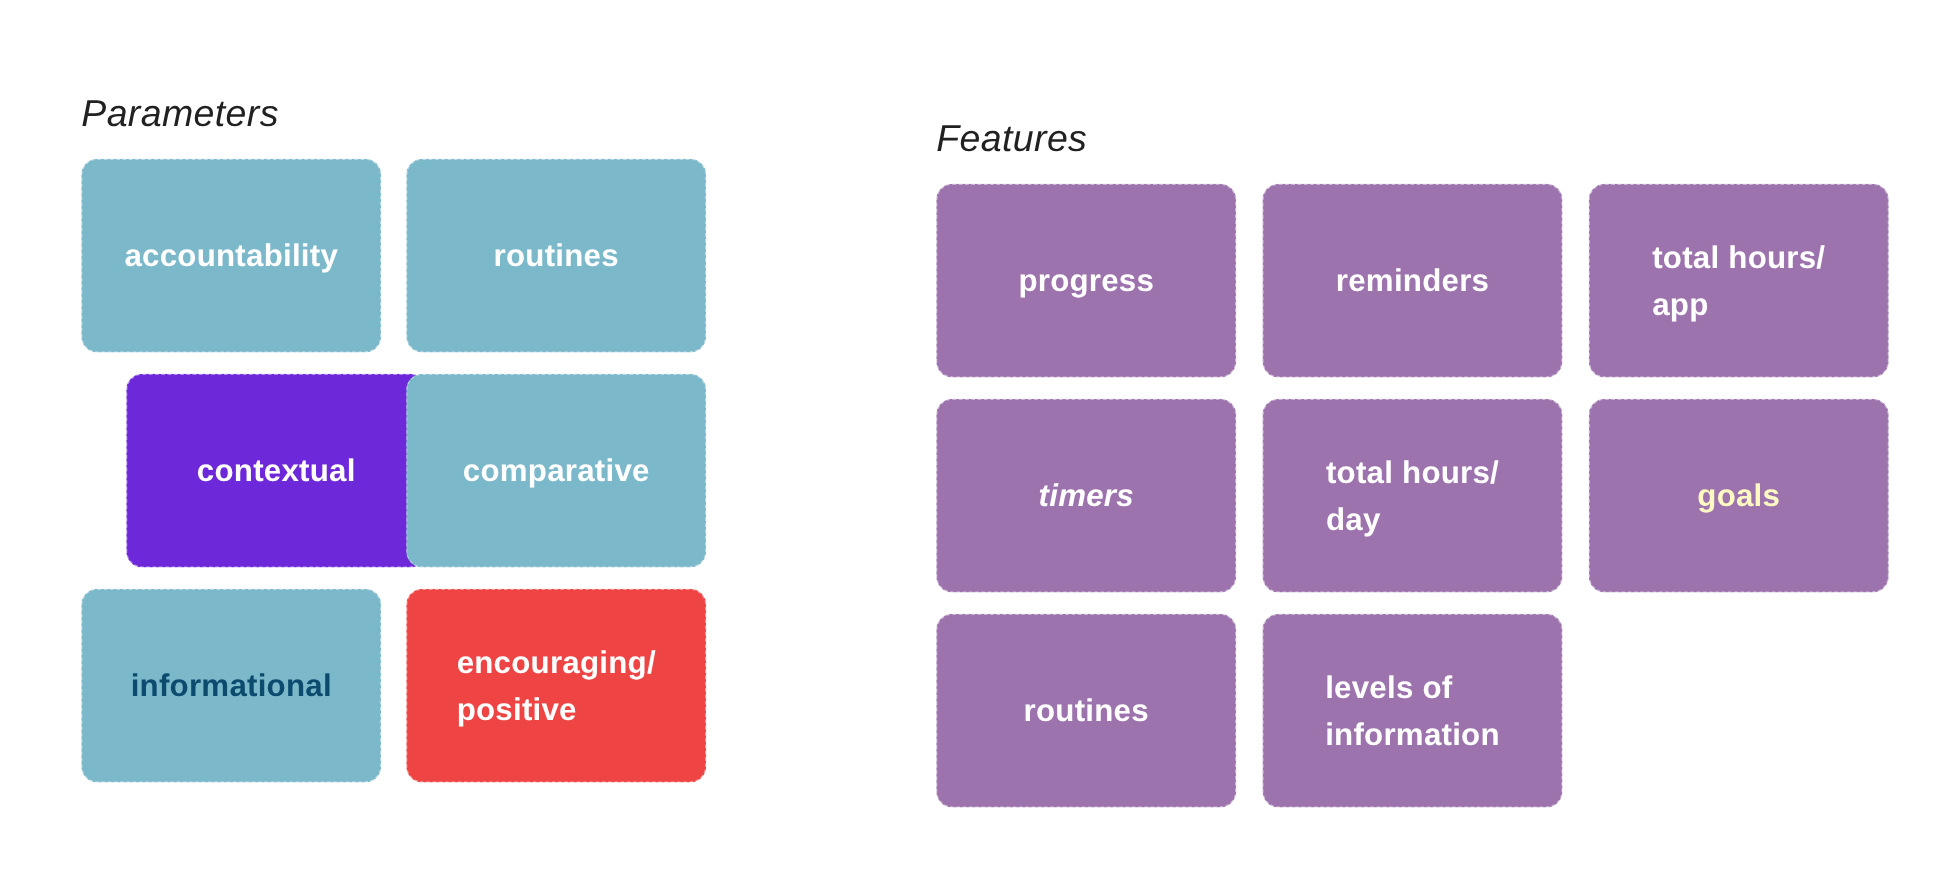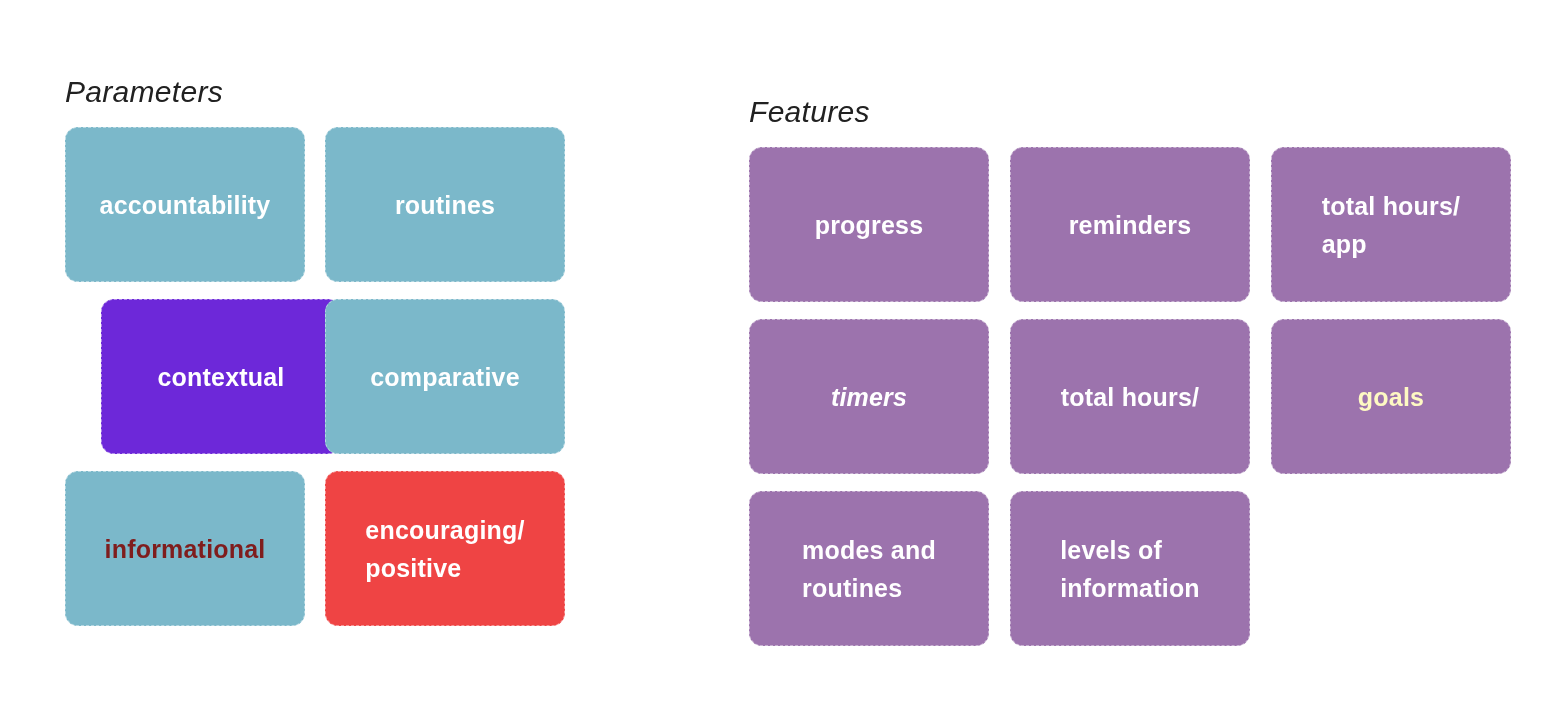--- a/index.html
+++ b/index.html
@@ -69,21 +69,21 @@
         <div class="card-text" style="color: rgb(255, 255, 255);">
           <span class="card-line">contextual</span>
         </div>
       </div>
       <div class="card" style="background: rgb(123, 184, 202);">
         <div class="card-text" style="color: rgb(255, 255, 255); text-align: right;">
           <span class="card-line">comparative</span>
         </div>
       </div>
       <div class="card" style="background: rgb(123, 184, 202);">
-        <div class="card-text" style="color: #7f1d1d;">
+        <div class="card-text" style="color: #0c4a6e;">
           <span class="card-line">informational</span>
         </div>
       </div>
       <div class="card" style="background: #ef4444;">
         <div class="card-text" style="color: rgb(255, 255, 255);">
           <span class="card-line">encouraging/</span>
           <span class="card-line">positive</span>
         </div>
       </div>
     </div>
@@ -109,30 +109,30 @@
         </div>
       </div>
       <div class="card" style="background: rgb(156, 115, 173); font-style: italic;">
         <div class="card-text" style="color: rgb(255, 255, 255);">
           <span class="card-line">timers</span>
         </div>
       </div>
       <div class="card" style="background: rgb(156, 115, 173);">
         <div class="card-text" style="color: rgb(255, 255, 255);">
           <span class="card-line">total hours/</span>
+          <span class="card-line">day</span>
         </div>
       </div>
       <div class="card" style="background: rgb(156, 115, 173);">
         <div class="card-text" style="color: #fef9c3;">
           <span class="card-line">goals</span>
         </div>
       </div>
       <div class="card" style="background: rgb(156, 115, 173);">
         <div class="card-text" style="color: rgb(255, 255, 255);">
-          <span class="card-line">modes and</span>
           <span class="card-line">routines</span>
         </div>
       </div>
       <div class="card" style="background: rgb(156, 115, 173);">
         <div class="card-text" style="color: rgb(255, 255, 255);">
           <span class="card-line">levels of</span>
           <span class="card-line">information</span>
         </div>
       </div>
     </div>

